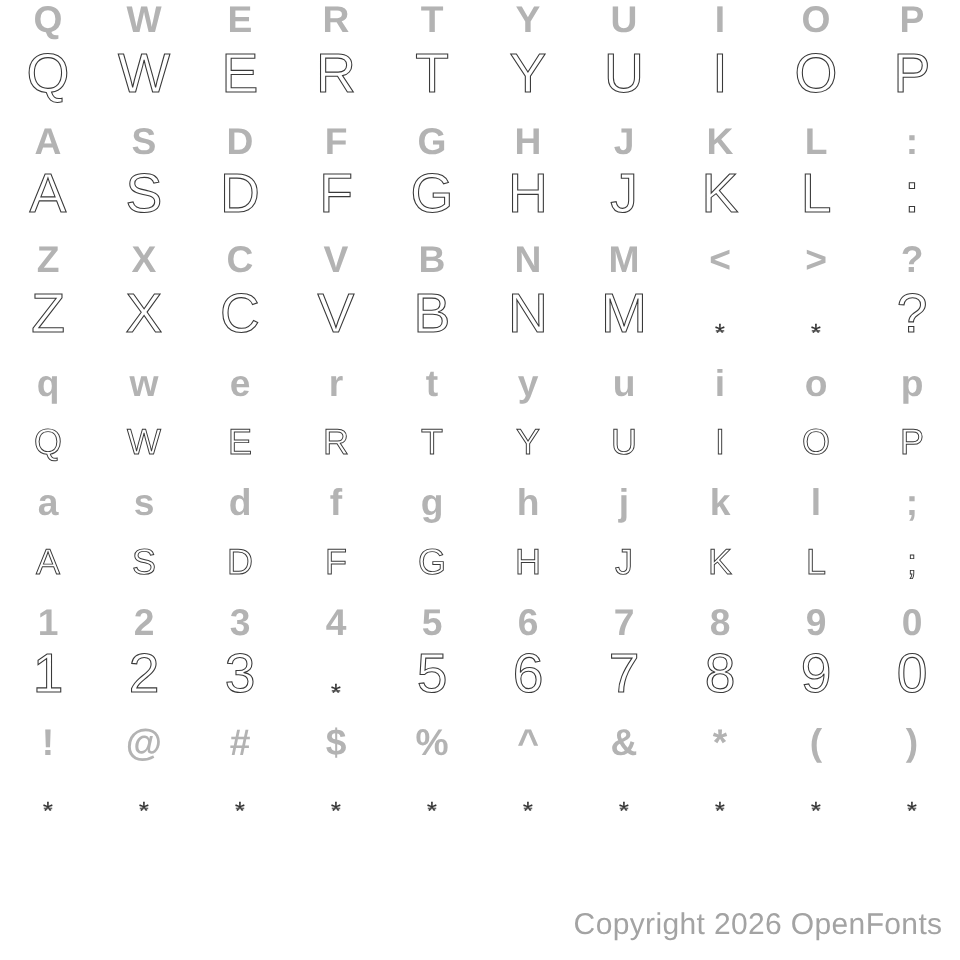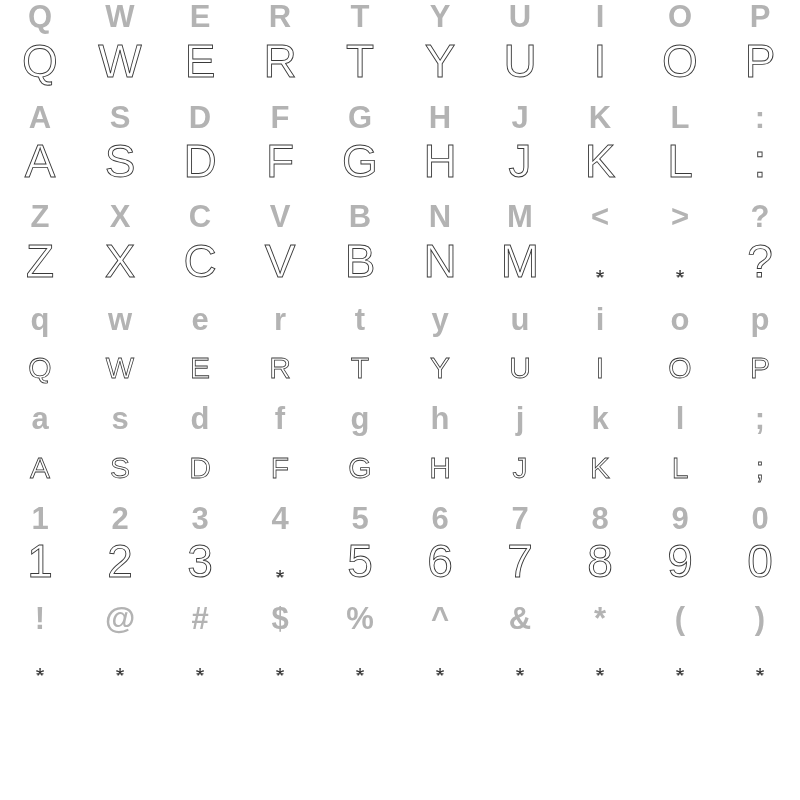--- a/index.html
+++ b/index.html
@@ -548,13 +548,14 @@
           </svg>
         </div>
         <div class="glyph-cell">
           <svg width="80" height="56" viewBox="0 0 80 56">
             <text x="40" y="58" class="mark-star">*</text>
             <rect x="36.5" y="48" width="7" height="1.4" class="mark-base"></rect>
           </svg>
         </div>
       </div>
     </div>
+  <div class="copyright">Copyright 2026 OpenFonts</div>
 </div>
 
 </body></html>

